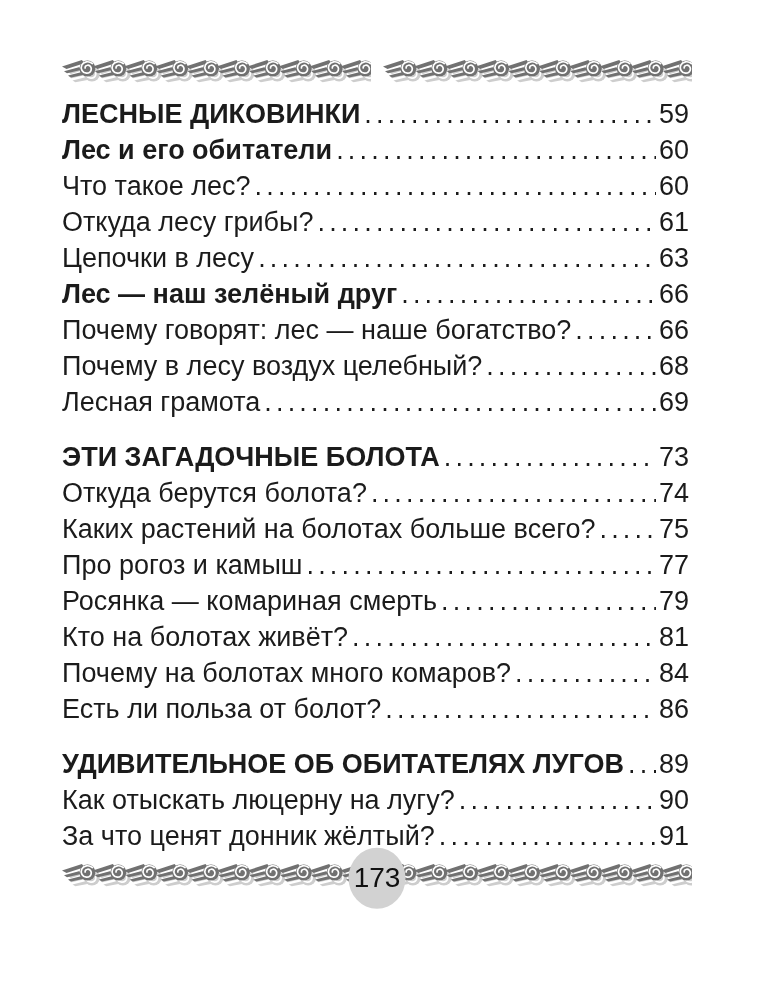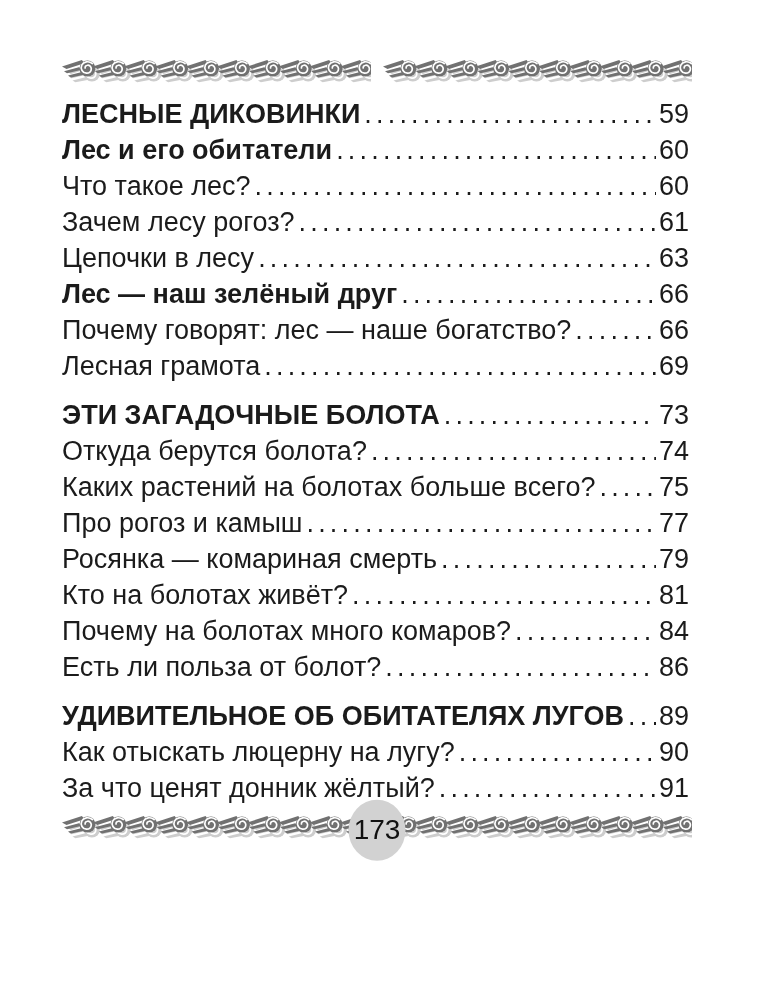--- a/index.html
+++ b/index.html
@@ -35,21 +35,21 @@
     width: 100%;
   }
   .toc-row {
     display: flex;
     align-items: baseline;
     line-height: 36px;
     font-size: 27px;
     font-weight: 400;
     white-space: nowrap;
   }
-  .toc-row.section-break { margin-top: 13px; }
+  .toc-row.section-break { margin-top: 19px; }
   .toc-title { flex: 0 0 auto; }
   .style-chapter .toc-title,
   .style-subchapter .toc-title { font-weight: 700; }
   .leader {
     flex: 1 1 auto;
     min-width: 0;
     overflow: hidden;
     white-space: nowrap;
     margin: 0 3px 0 4px;
   }
@@ -136,38 +136,43 @@
     <span class="toc-title">Лес и его обитатели</span>
     <span class="leader"></span>
     <span class="toc-page">60</span>
   </div>
       <div class="toc-row style-item">
     <span class="toc-title">Что такое лес?</span>
     <span class="leader"></span>
     <span class="toc-page">60</span>
   </div>
       <div class="toc-row style-item">
-    <span class="toc-title">Зачем лесу рогоз?</span>
+    <span class="toc-title">Откуда лесу грибы?</span>
     <span class="leader"></span>
     <span class="toc-page">61</span>
   </div>
       <div class="toc-row style-item">
     <span class="toc-title">Цепочки в лесу</span>
     <span class="leader"></span>
     <span class="toc-page">63</span>
   </div>
       <div class="toc-row style-subchapter">
     <span class="toc-title">Лес — наш зелёный друг</span>
     <span class="leader"></span>
     <span class="toc-page">66</span>
   </div>
       <div class="toc-row style-item">
     <span class="toc-title">Почему говорят: лес — наше богатство?</span>
     <span class="leader"></span>
     <span class="toc-page">66</span>
+  </div>
+      <div class="toc-row style-item">
+    <span class="toc-title">Почему в лесу воздух целебный?</span>
+    <span class="leader"></span>
+    <span class="toc-page">68</span>
   </div>
       <div class="toc-row style-item">
     <span class="toc-title">Лесная грамота</span>
     <span class="leader"></span>
     <span class="toc-page">69</span>
   </div>
       <div class="toc-row style-chapter section-break">
     <span class="toc-title">ЭТИ ЗАГАДОЧНЫЕ БОЛОТА</span>
     <span class="leader"></span>
     <span class="toc-page">73</span>

